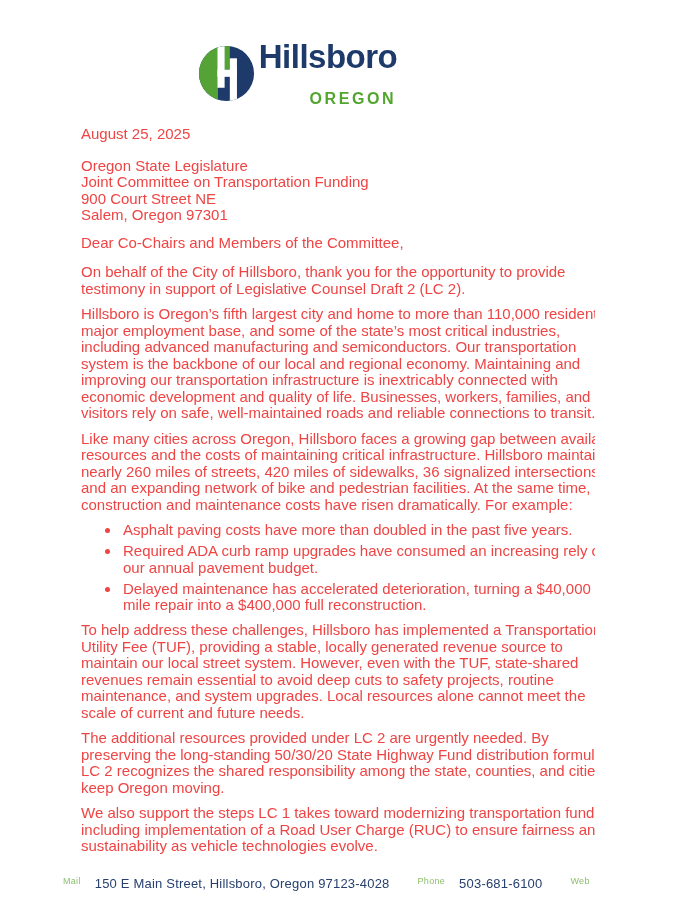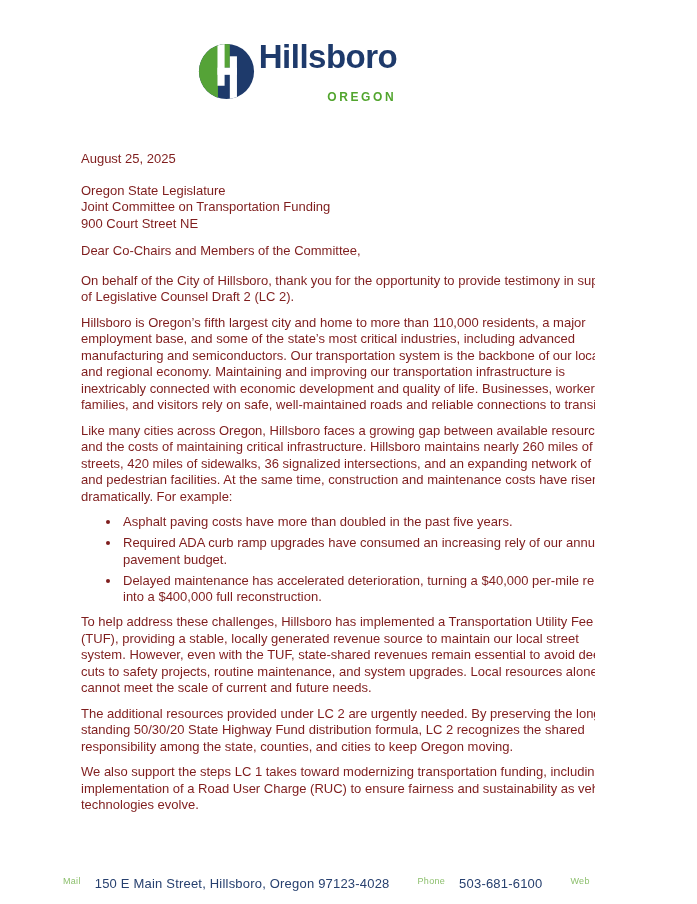--- a/index.html
+++ b/index.html
@@ -26,40 +26,39 @@
   .logo-row { display: flex; align-items: center; gap: 4px; }
   .wordmark { display: flex; flex-direction: column; }
   .wordmark-name {
     font-size: 33px;
     font-weight: bold;
     letter-spacing: -0.5px;
     line-height: 1;
     color: #1e3a6b;
   }
   .wordmark-tagline {
-    font-size: 12px;
+    font-size: 16px;
     font-weight: bold;
     letter-spacing: 2.6px;
     color: #52a52e;
     text-align: right;
     margin-top: 18px;
     padding-right: 1px;
     line-height: 1;
   }
 
   
   .letter {
     position: absolute;
     left: 81px;
     top: 126px;
     width: 541px;
-    font-size: 13px;
+    font-size: 15px;
     line-height: 16.5px;
-    color: #7f1d1d;
-    margin-top: 25px;
+    color: #ef4444;
   }
   .letter p { margin: 0 0 9px 0; }
   .date { margin: 0 0 15px 0 !important; }
   .address { margin: 0 0 11px 0; }
   .address div { line-height: 16.5px; }
   .salutation { margin: 0 0 13px 0 !important; }
   .letter ul {
     margin: 1px 0 9px 0;
     padding-left: 40px;
   }
@@ -119,20 +118,21 @@
     </div>
   </header>
 
   <main class="letter">
     <p class="date">August 25, 2025</p>
 
     <div class="address">
       <div>Oregon State Legislature</div>
       <div>Joint Committee on Transportation Funding</div>
       <div>900 Court Street NE</div>
+      <div>Salem, Oregon 97301</div>
     </div>
 
     <p class="salutation">Dear Co-Chairs and Members of the Committee,</p>
 
     <p>On behalf of the City of Hillsboro, thank you for the opportunity to provide testimony in support of Legislative Counsel Draft 2 (LC 2).</p>
     <p>Hillsboro is Oregon’s fifth largest city and home to more than 110,000 residents, a major employment base, and some of the state’s most critical industries, including advanced manufacturing and semiconductors. Our transportation system is the backbone of our local and regional economy. Maintaining and improving our transportation infrastructure is inextricably connected with economic development and quality of life. Businesses, workers, families, and visitors rely on safe, well-maintained roads and reliable connections to transit.</p>
     <p>Like many cities across Oregon, Hillsboro faces a growing gap between available resources and the costs of maintaining critical infrastructure. Hillsboro maintains nearly 260 miles of streets, 420 miles of sidewalks, 36 signalized intersections, and an expanding network of bike and pedestrian facilities. At the same time, construction and maintenance costs have risen dramatically. For example:</p>
 
     <ul>
       <li>Asphalt paving costs have more than doubled in the past five years.</li>

